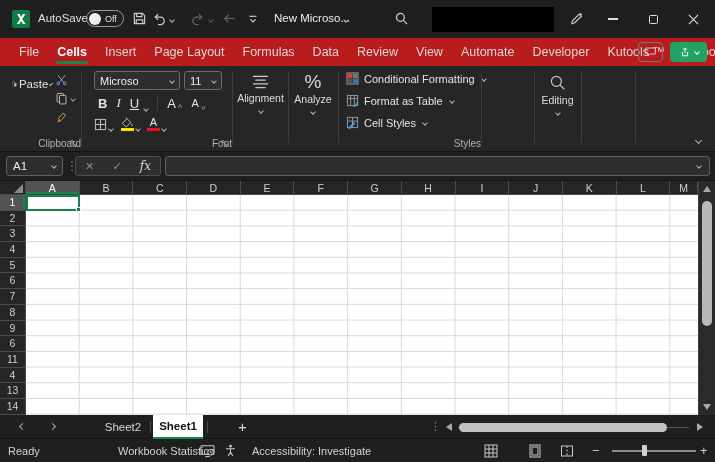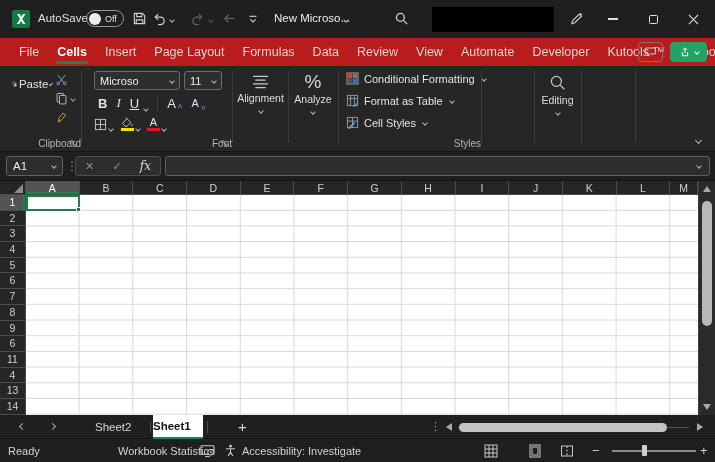--- a/index.html
+++ b/index.html
@@ -112,37 +112,37 @@
   .vscroll{position:absolute;right:0;top:0;width:17px;bottom:0;background:#2a2a2a;border-left:1px solid #3c3c3c;}
   .vthumb{position:absolute;left:3px;right:3px;top:20px;height:125px;background:#b8b8b8;border-radius:6px;}
   .varrow{position:absolute;left:4px;width:0;height:0;border-left:4.5px solid transparent;border-right:4.5px solid transparent;}
   .varrow.up{top:5px;border-bottom:6px solid #a8a8a8;}
   .varrow.dn{bottom:5px;border-top:6px solid #a8a8a8;}
 
   
   .sheetbar{position:absolute;left:0;top:415px;right:0;height:24px;background:#1f1f1f;border-bottom:1px solid #141414;}
   .sheetbar>*{position:absolute;}
   .snav{top:9px;color:#a9a9a9;}
-  .stab{top:0;height:24px;line-height:24px;text-align:left;font-size:11.5px;color:#d6d6d6;}
+  .stab{top:0;height:24px;line-height:24px;text-align:center;font-size:11.5px;color:#d6d6d6;}
   .stab.active{background:#fff;color:#111;font-weight:700;border-bottom:2.5px solid #15874b;line-height:22px;}
   .ssep{top:6px;width:1px;height:12px;background:#4a4a4a;}
   .splus{top:0;height:24px;line-height:23px;font-size:15px;color:#d6d6d6;}
   .sdots{top:5px;color:#9a9a9a;font-size:11px;}
   .hscroll{left:446px;right:12px;top:8px;height:9px;}
   .htrack{position:absolute;left:12px;right:14px;top:3.5px;height:1.5px;background:#555;}
   .hthumb{position:absolute;left:13px;width:208px;top:0;height:9px;border-radius:5px;background:#c2c2c2;}
   .harrow{position:absolute;top:0;width:0;height:0;border-top:4.5px solid transparent;border-bottom:4.5px solid transparent;}
   .harrow.l{left:0;border-right:6px solid #a8a8a8;}
   .harrow.r{right:0;border-left:6px solid #a8a8a8;}
 
   
   .statusbar{position:absolute;left:0;top:439px;right:0;height:23px;background:#1f1f1f;font-size:11px;color:#d2d2d2;}
   .statusbar>*{position:absolute;top:0;height:23px;display:flex;align-items:center;}
   .st-ready{left:8px;} .st-sheet{left:45px;} .st-stats{left:118px;} .st-rec{left:200px;} 
-  .st-acc{left:224px;gap:5px;}
+  .st-acc{left:224px;gap:15px;}
   .st-view{width:18px;justify-content:center;}
   .v1{left:482px;} .v2{left:526px;} .v3{left:558px;}
   .st-zo{left:592px;color:#cfcfcf;font-size:13px;} .st-zi{left:700px;color:#cfcfcf;font-size:13px;}
   .ztrack{left:612px;top:11px;width:84px;height:1.5px;background:#8a8a8a;}
   .zthumb{left:642px;top:6px;width:5px;height:11px;background:#d0d0d0;border-radius:1px;}
 </style>
 </head>
 <body>
 
 <div id="app">

